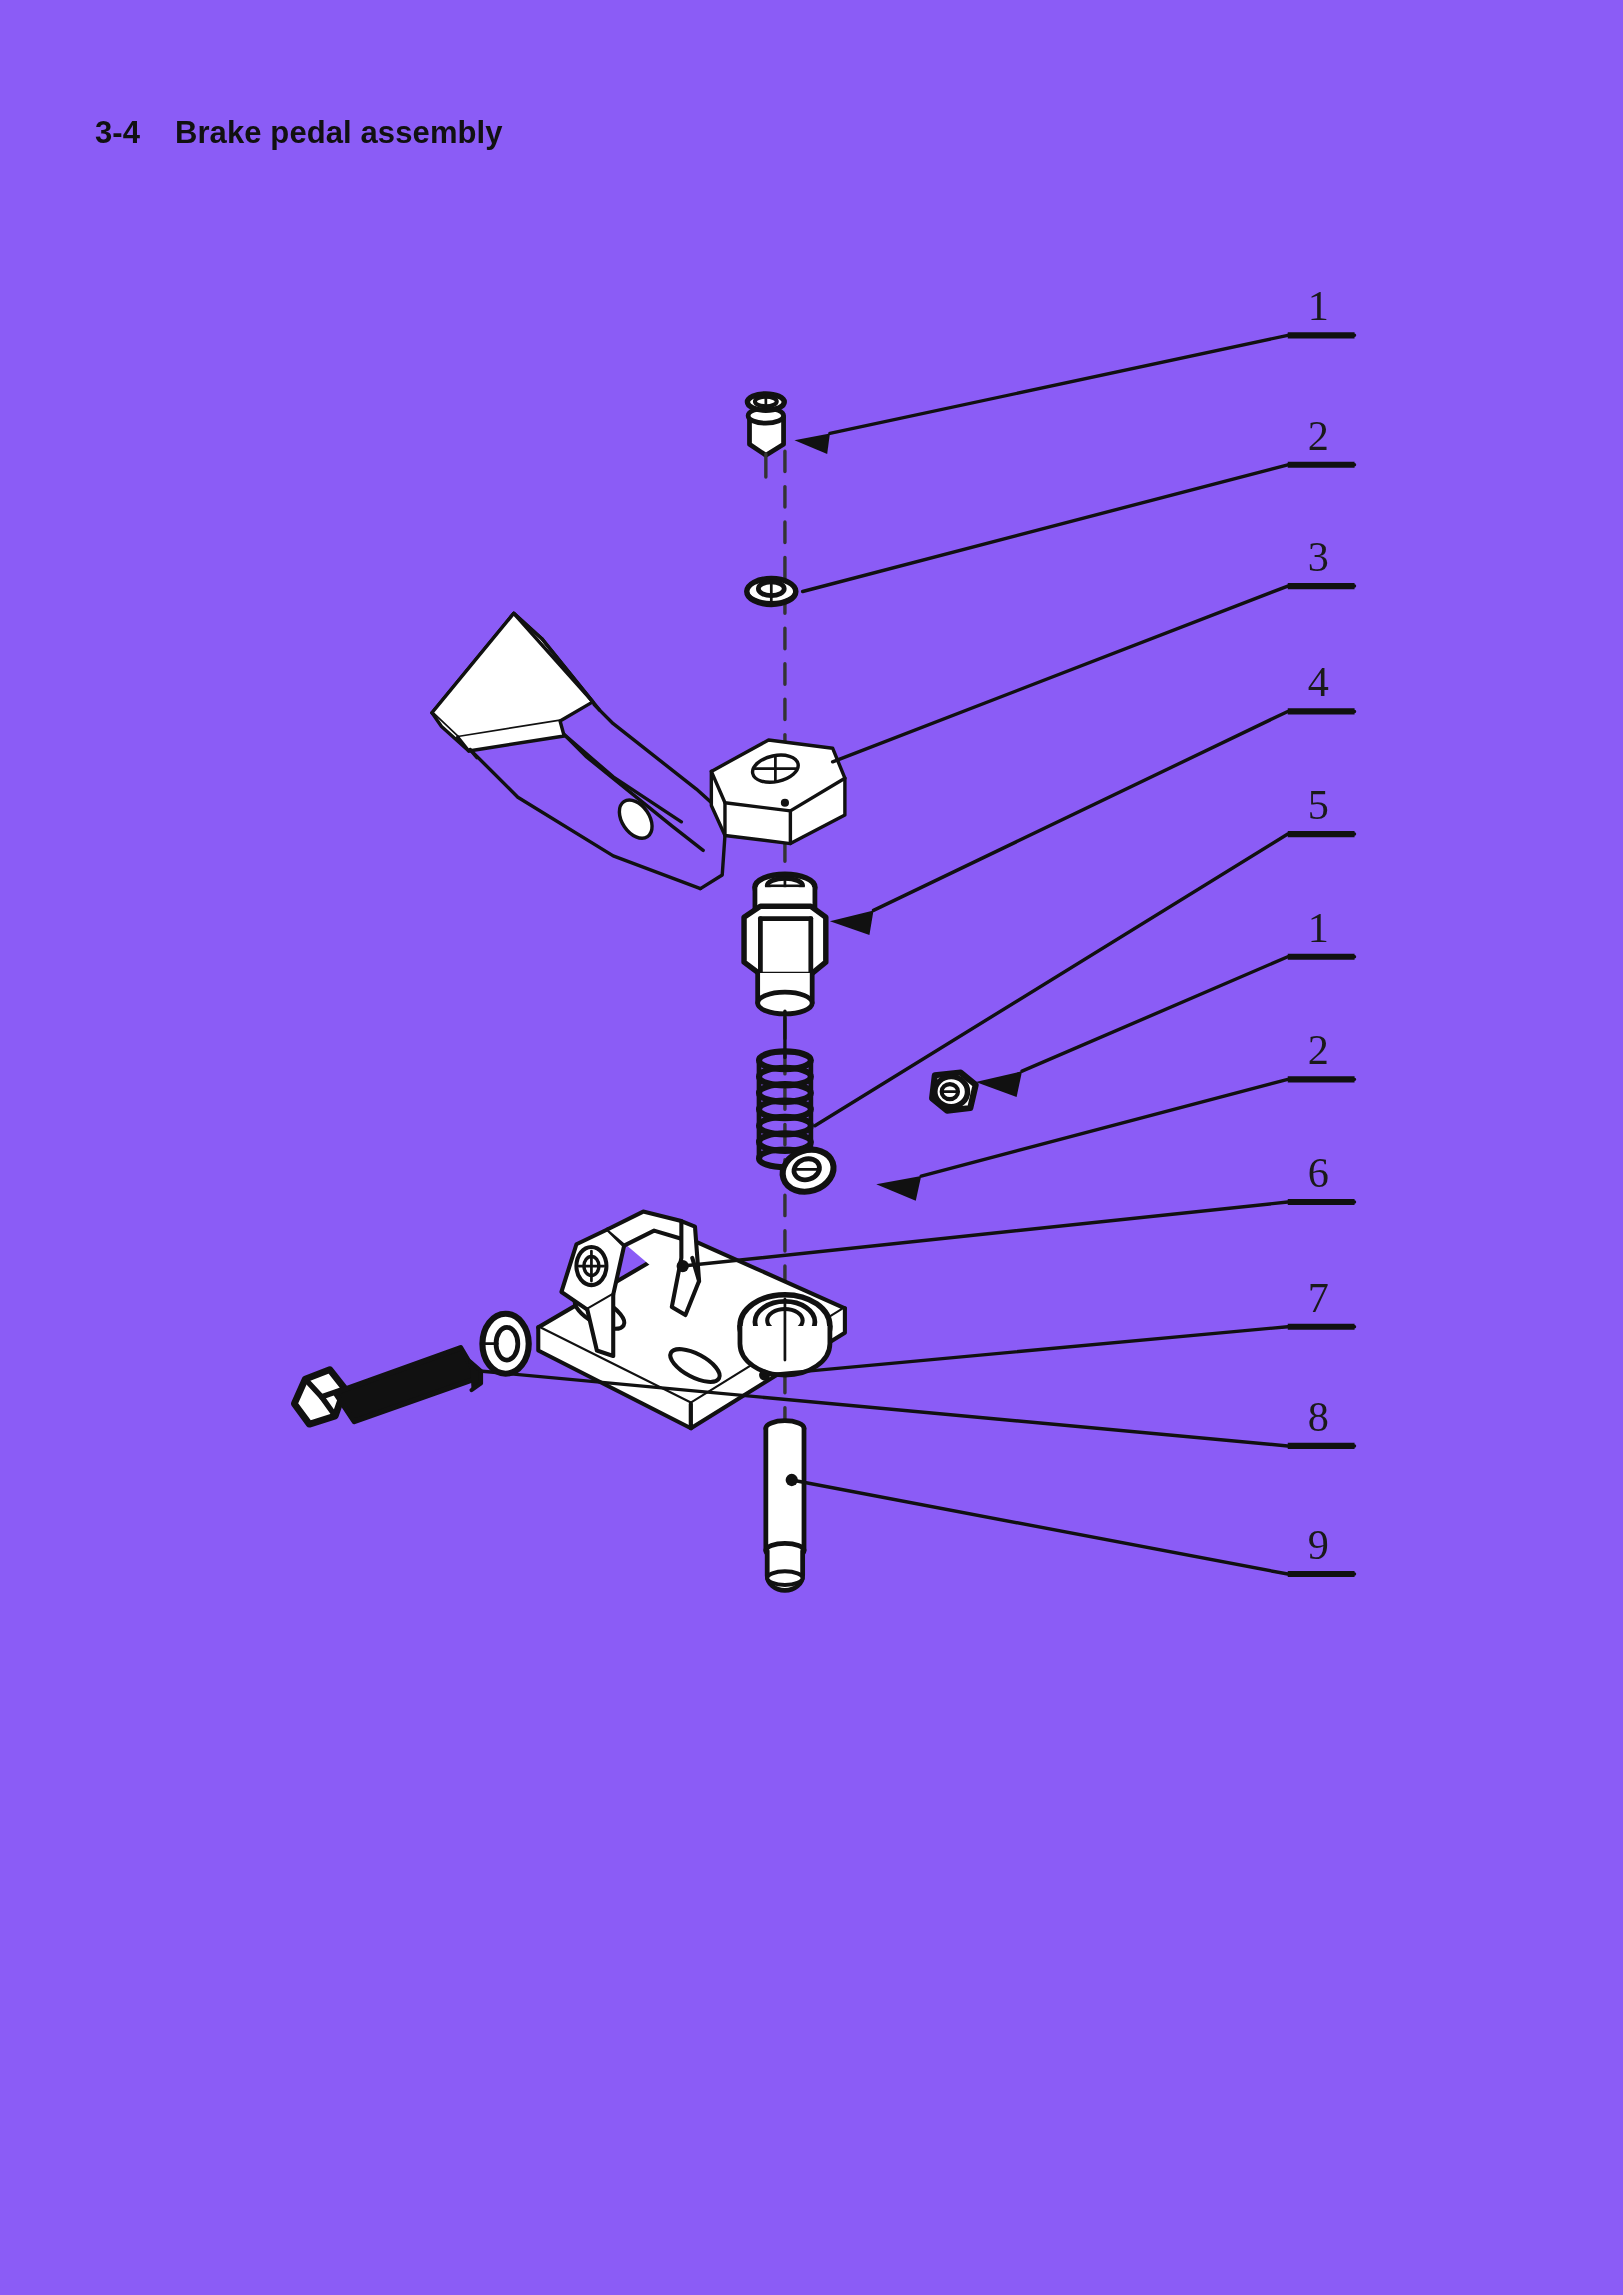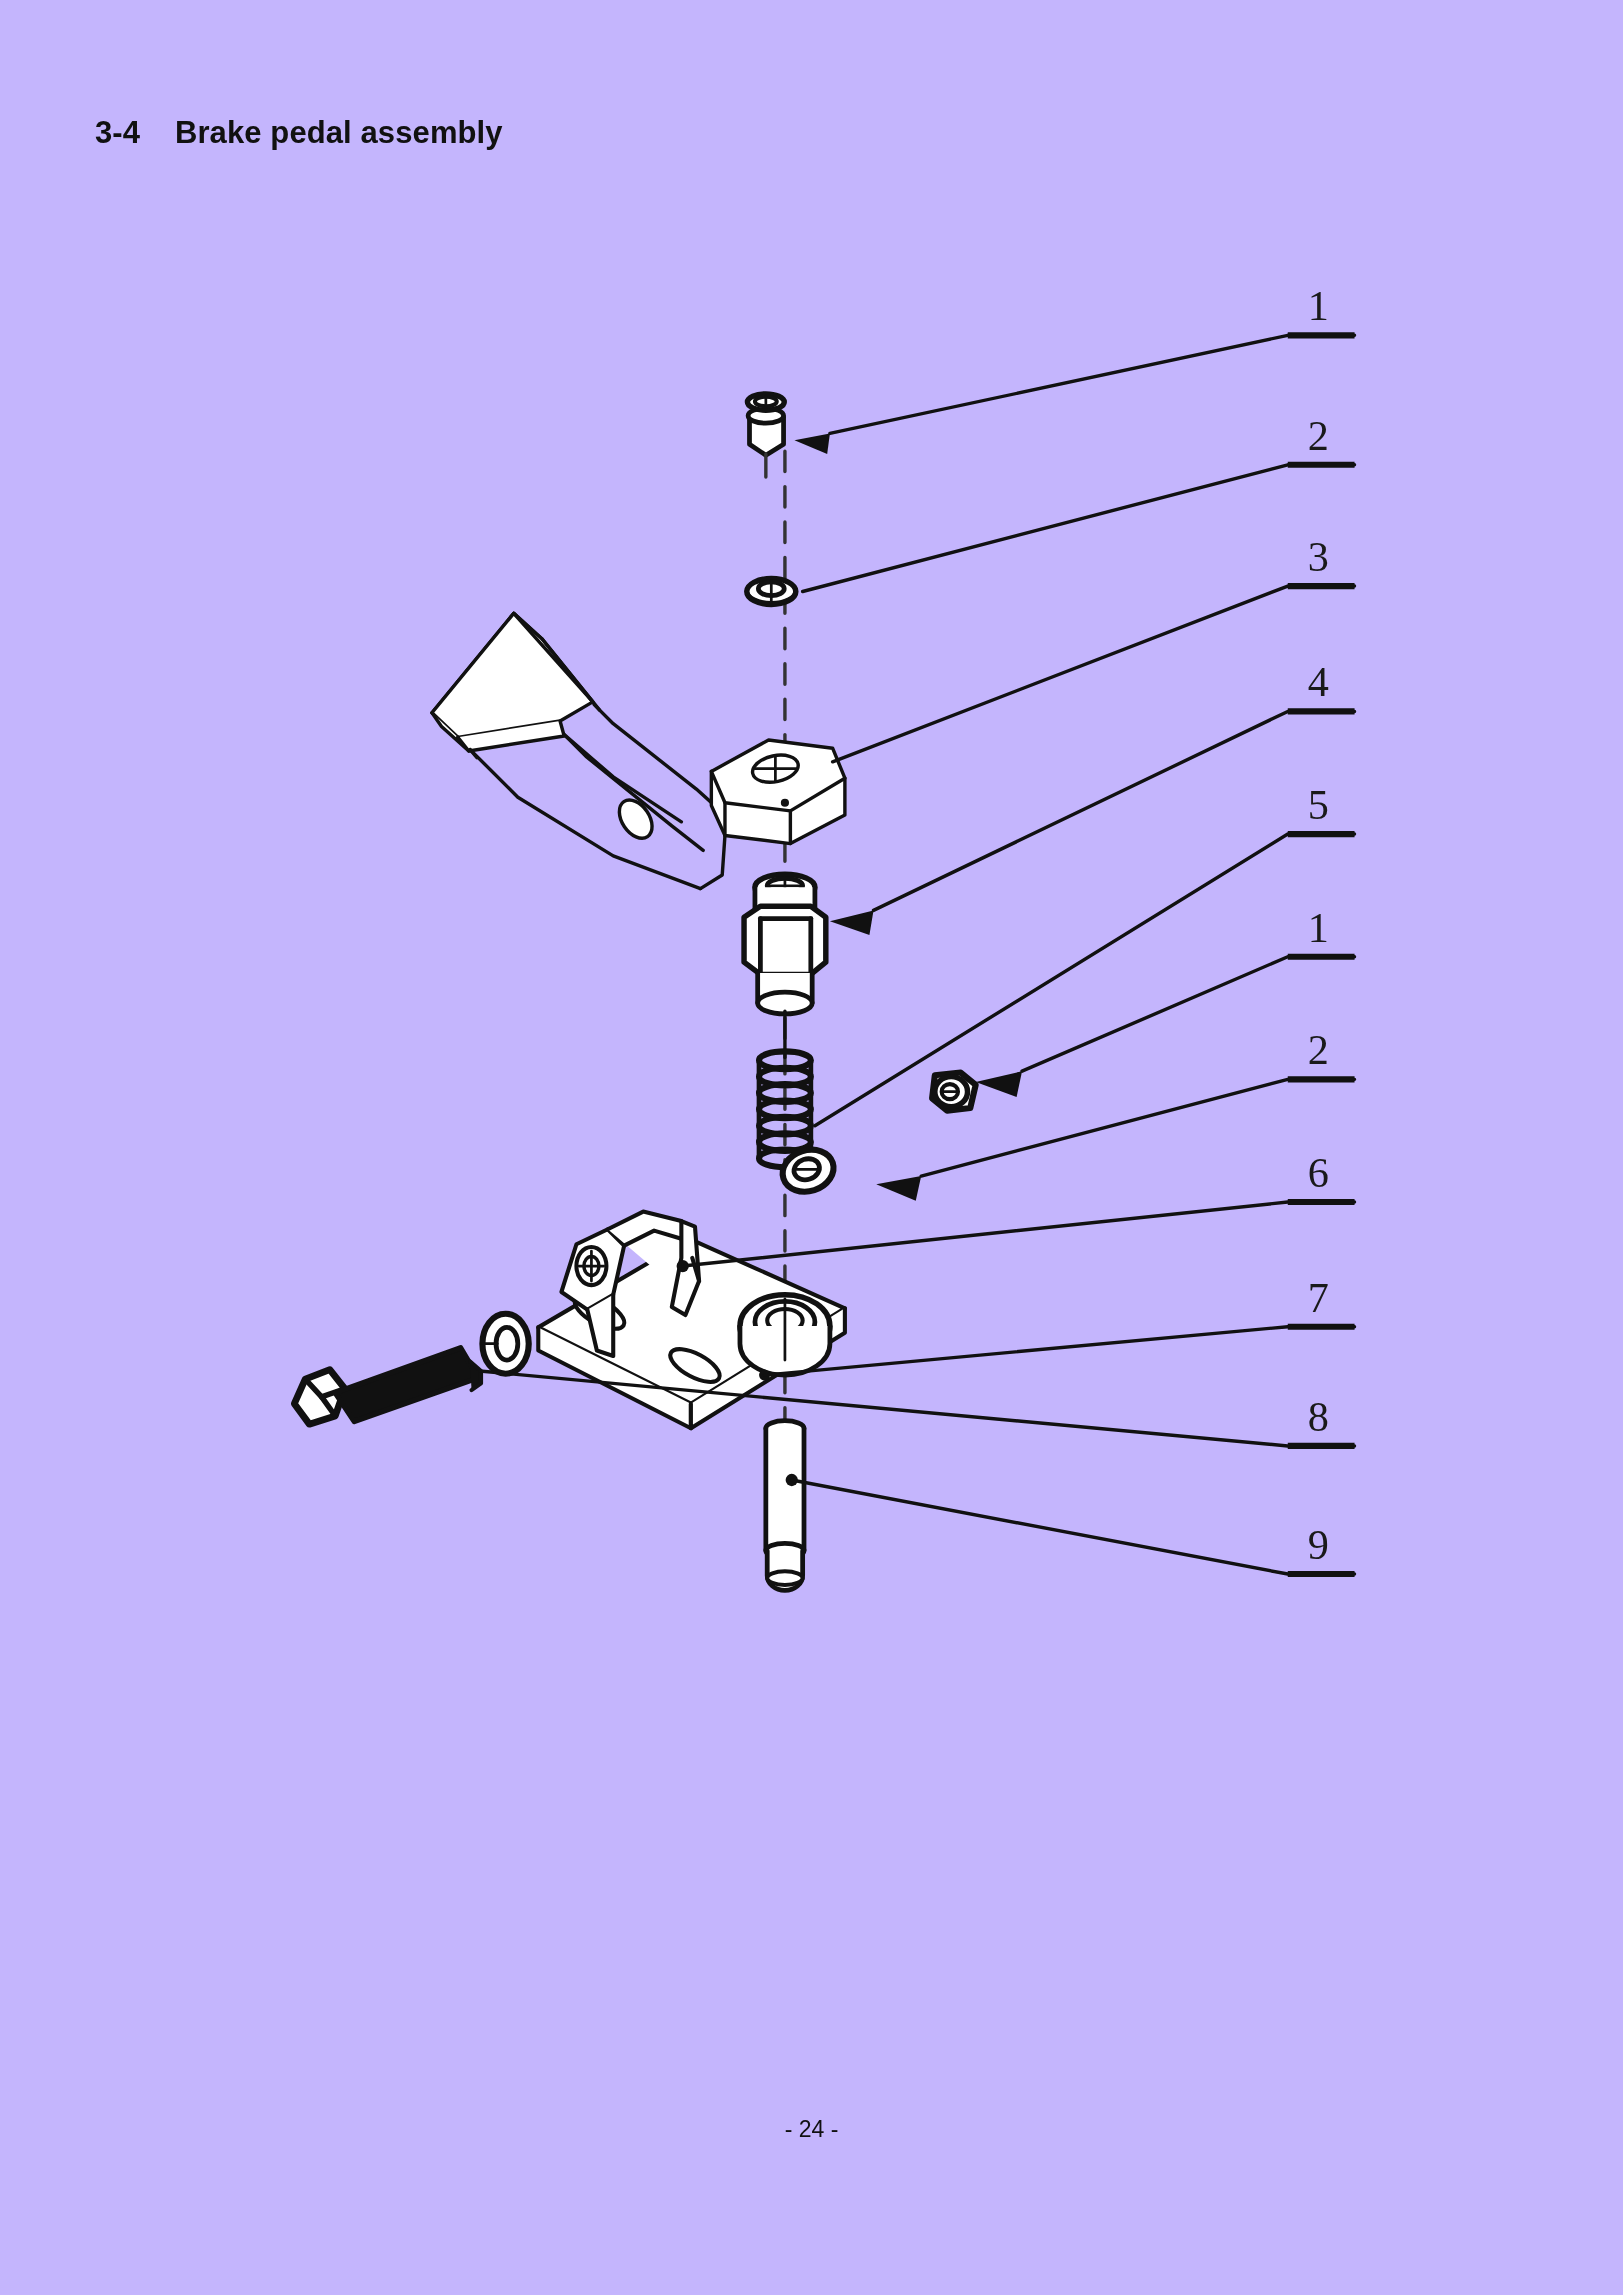--- a/index.html
+++ b/index.html
@@ -10,21 +10,21 @@
   body {
     width: 1623px;
     height: 2295px;
     position: relative;
     font-family: "Liberation Sans", sans-serif;
     overflow: hidden;
   }
   #page {
     position: absolute;
     inset: 0;
-    background: #c4b5fd;
+    background: #8b5cf6;
   }
   #page-title {
     position: absolute;
     left: 95px;
     top: 115px;
     font-size: 31px;
     font-weight: 600;
     color: #111111;
     letter-spacing: 0.1px;
     white-space: pre;
@@ -287,16 +287,15 @@
       <text class="callout-num" x="1935" y="1202">5</text>
       <text class="callout-num" x="1935" y="1382">1</text>
       <text class="callout-num" x="1935" y="1562">2</text>
       <text class="callout-num" x="1935" y="1742">6</text>
       <text class="callout-num" x="1935" y="1925">7</text>
       <text class="callout-num" x="1935" y="2100">8</text>
       <text class="callout-num" x="1935" y="2288">9</text>
     </g>
   </svg>
 
-  <div id="page-footer">- 24 -</div>
 
 </div>
 
 
 </body></html>

